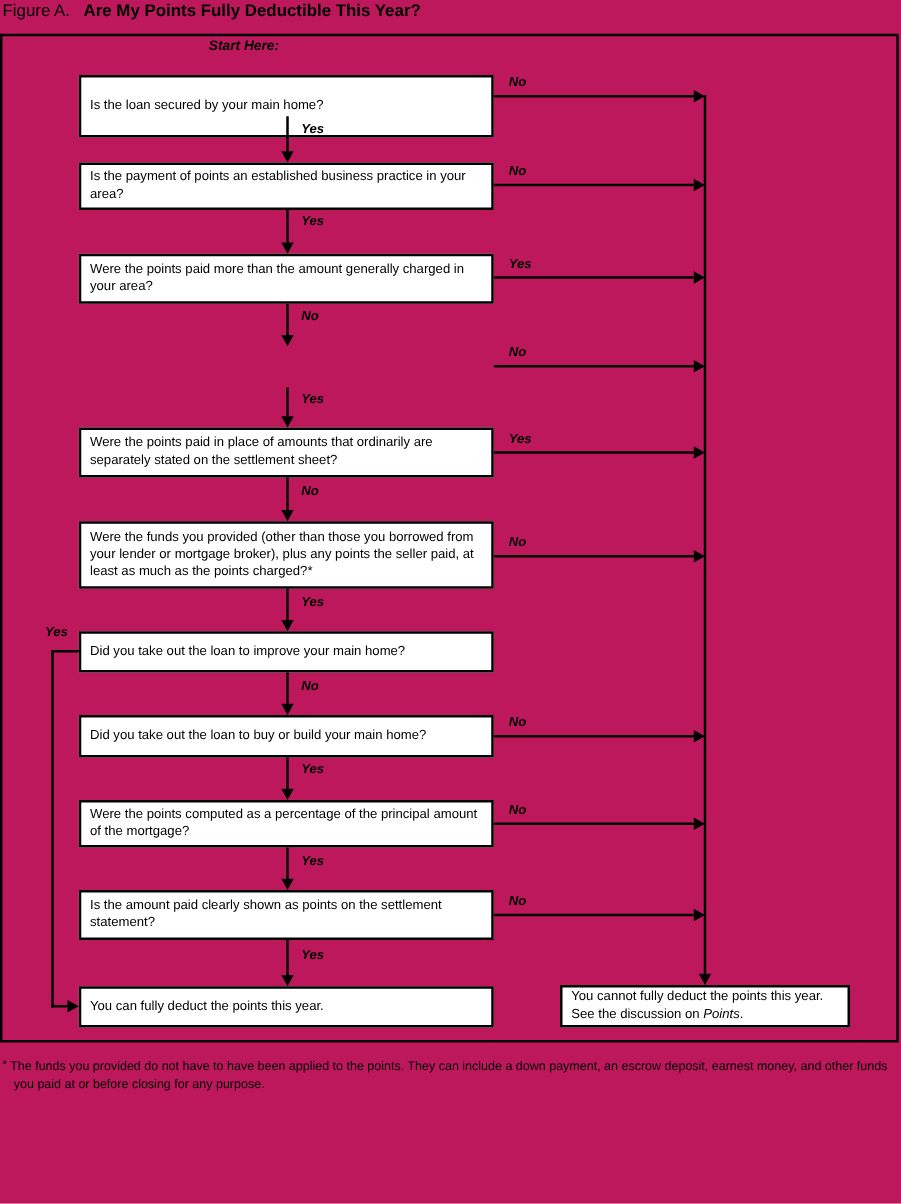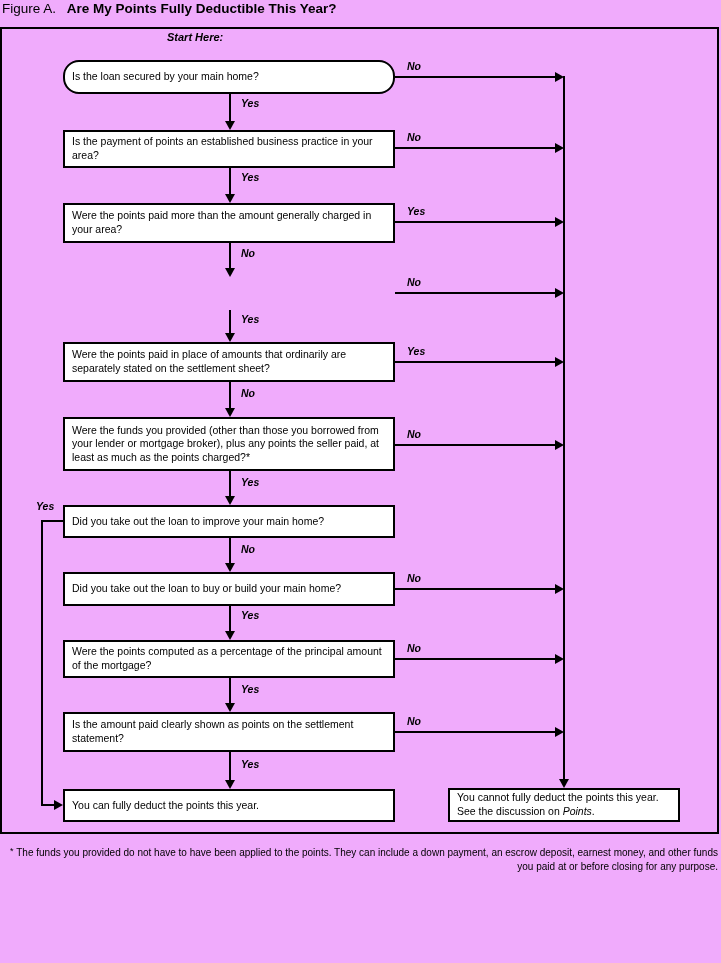--- a/index.html
+++ b/index.html
@@ -1,21 +1,21 @@
 <!DOCTYPE html>
 <html><head>
 <meta charset="utf-8">
 <style>
   * { margin: 0; padding: 0; box-sizing: border-box; }
   html, body { background: #ffffff; }
   .page {
     position: relative;
     width: 721px;
     height: 963px;
-    background: #f0abfc;
+    background: #be185d;
     color: #000000;
     font-family: "Liberation Sans", sans-serif;
     overflow: hidden;
   }
   .title {
     position: absolute;
     left: 2px; top: 1px;
     font-size: 13.5px;
     white-space: nowrap;
   }
@@ -78,40 +78,39 @@
     font-weight: bold;
   }
   .footnote {
     position: absolute;
     left: 2px; top: 845px;
     width: 716px;
     font-size: 10px;
     line-height: 1.4;
     padding-left: 9px;
     text-indent: -9px;
-    text-align: right;
   }
   .fn-marker { font-size: 9px; vertical-align: 2px; }
   .it { font-style: italic; }
 </style>
 </head>
 <body>
 
 <div class="page">
 
   <div class="title">
     <span class="fig">Figure A.</span>
     <span class="main">Are My Points Fully Deductible This Year?</span>
   </div>
 
   <div class="outer-border"></div>
 
   <div class="start-here">Start Here:</div>
 
-  <div class="qbox" style="top:60px;height:34px;border-radius:16px;">
+  <div class="qbox" style="top:60px;height:50px;">
     <span>Is the loan secured by your main home?</span>
   </div>
   <div class="qbox" style="top:130px;height:38px;">
     <span>Is the payment of points an established business practice in your area?</span>
   </div>
   <div class="qbox" style="top:203px;height:40px;">
     <span>Were the points paid more than the amount generally charged in your area?</span>
   </div>
   <div class="qbox" style="top:342px;height:40px;">
     <span>Were the points paid in place of amounts that ordinarily are separately stated on the settlement sheet?</span>

